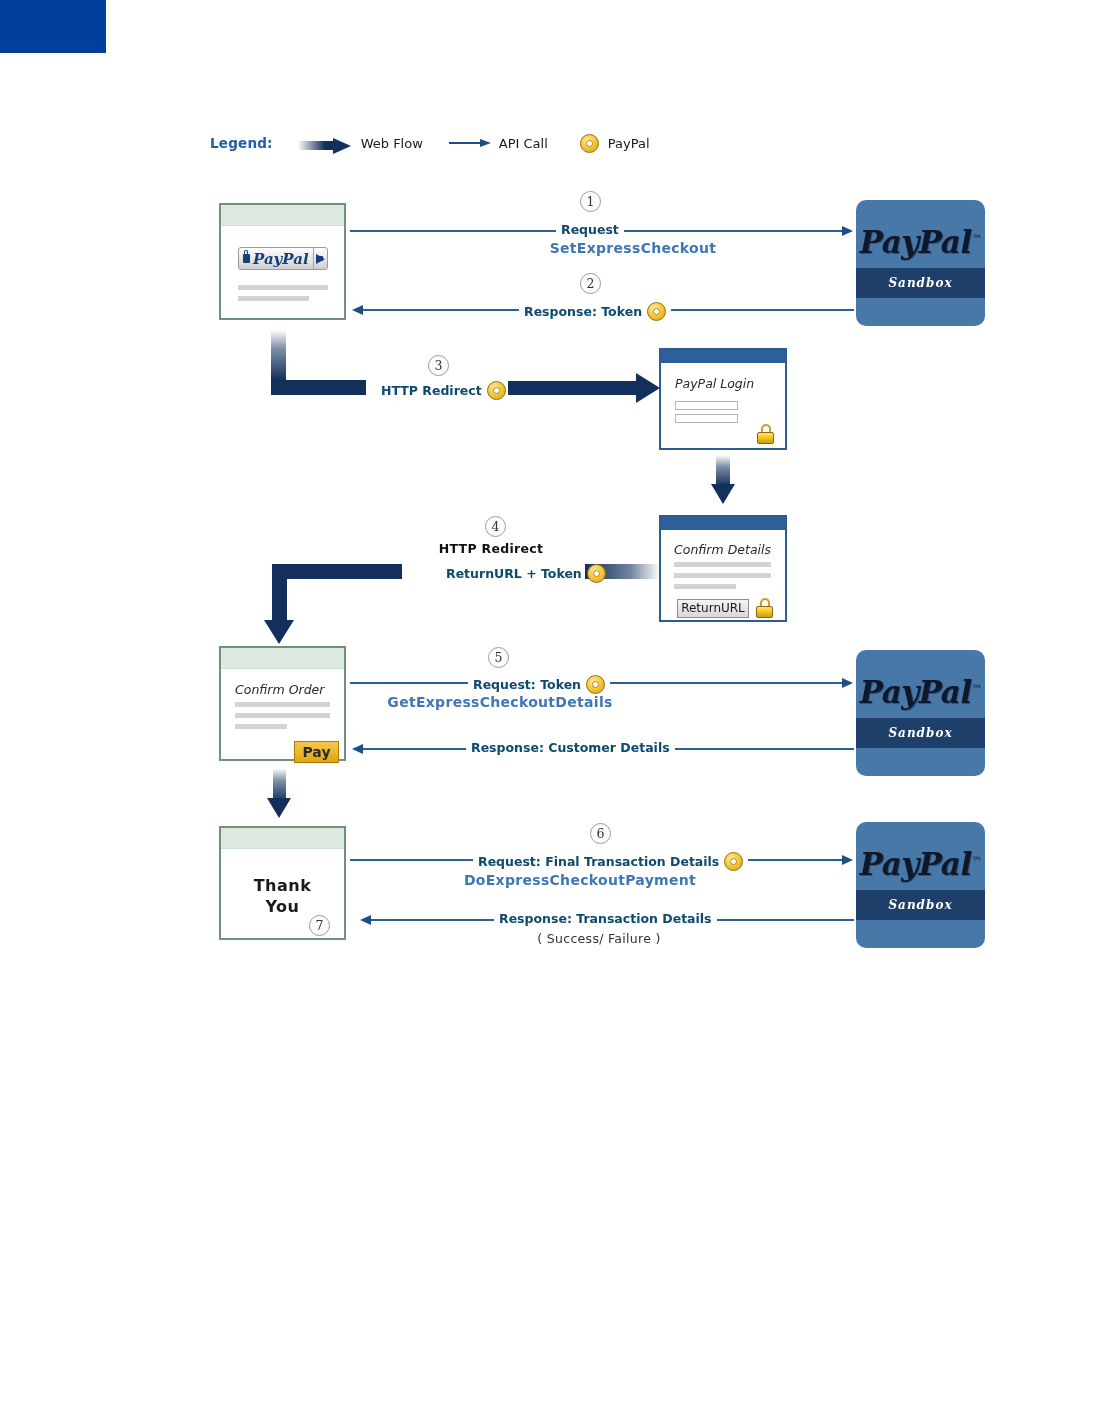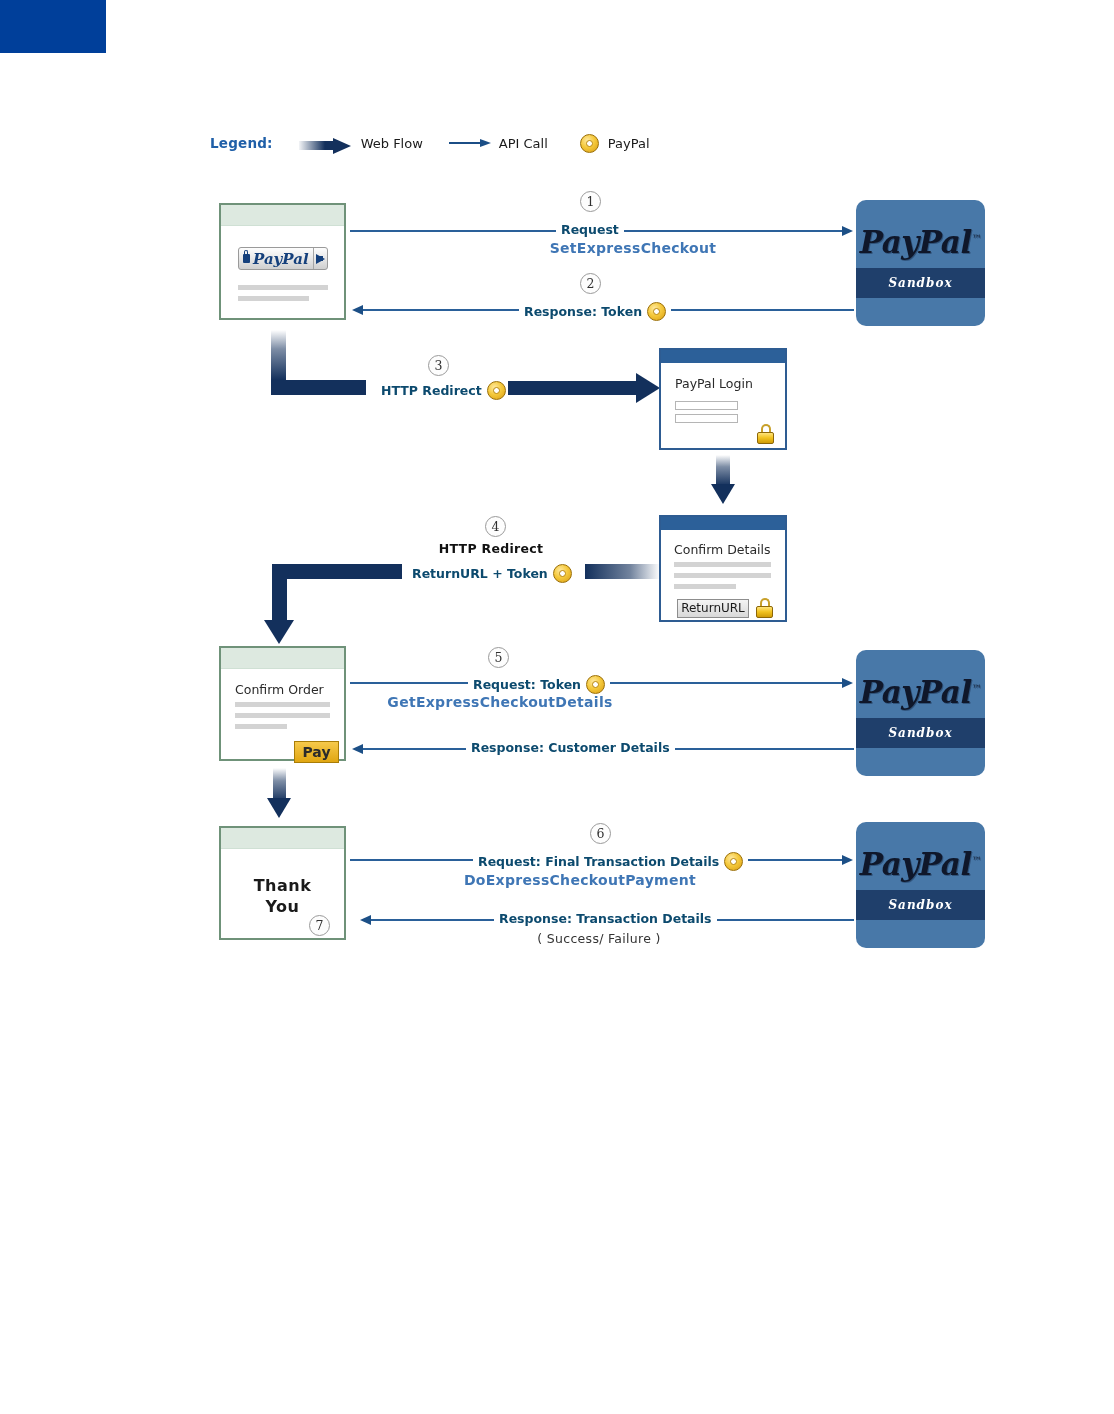--- a/index.html
+++ b/index.html
@@ -166,20 +166,21 @@
   .pp-box .body {
     position: relative;
     height: calc(100% - 13px);
     padding: 0;
   }
   .pp-title {
     position: absolute;
     font-size: 12.5px;
     color: #2a2a2a;
     white-space: nowrap;
+    font-style: italic;
   }
 
   
   .gline {
     position: absolute;
     background: #d3d3d3;
     height: 5px;
   }
 
   
@@ -560,21 +561,21 @@
     </div>
   </div>
 
   <div class="wf-seg fade-left" style="left:585px; top:564px; width:75px; height:15px;"></div>
   <div class="wf-seg" style="left:272px; top:564px; width:130px; height:15px;"></div>
   <div class="wf-seg" style="left:272px; top:564px; width:15px; height:62px;"></div>
   <div class="wf-head-d" style="left:264px; top:620px;"></div>
 
   <div class="step-num" style="left:485px; top:516px;">4</div>
   <div class="api-sub" style="left:396px; top:541px; width:190px; font-weight:bold; font-size:12.5px; color:#111;">HTTP Redirect</div>
-  <div class="api-label" style="left:412px; top:564px; background:transparent; padding:0;">
+  <div class="api-label" style="left:446px; top:564px; background:transparent; padding:0;">
     <span>ReturnURL + Token</span>
     <span class="token"></span>
   </div>
 
   <div class="merchant-box" style="left:219px; top:646px; width:127px; height:115px;">
     <div class="hdr"></div>
     <div class="body">
       <div class="pp-title" style="left:14px; top:13px;">Confirm Order</div>
       <div class="gline" style="left:14px; top:33px; width:95px;"></div>
       <div class="gline" style="left:14px; top:44px; width:95px;"></div>

